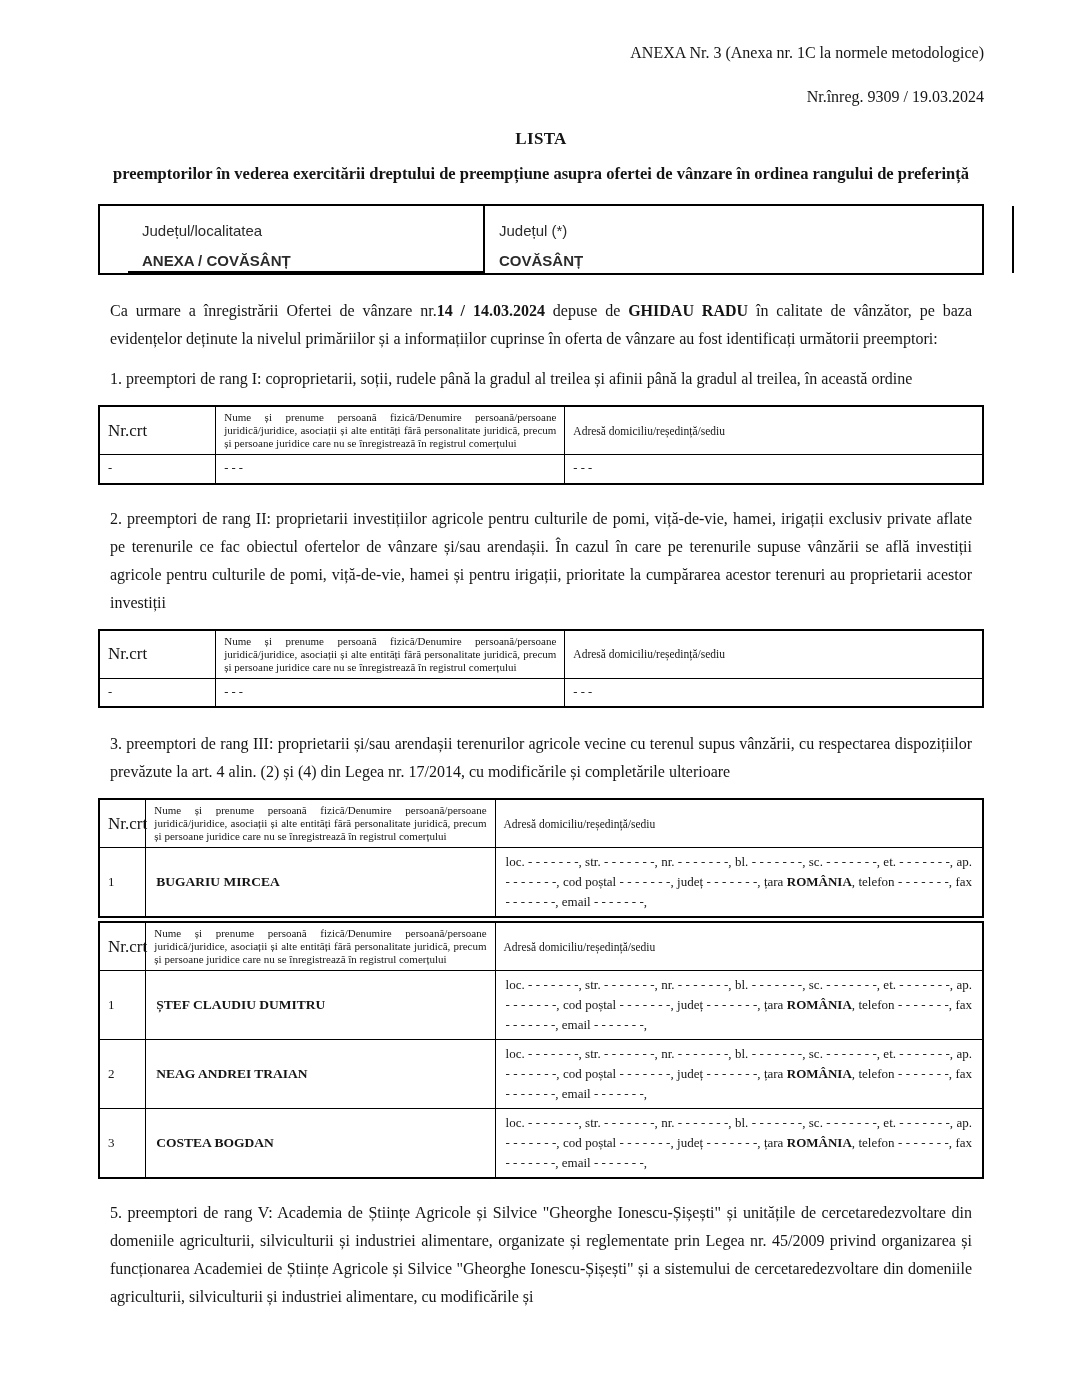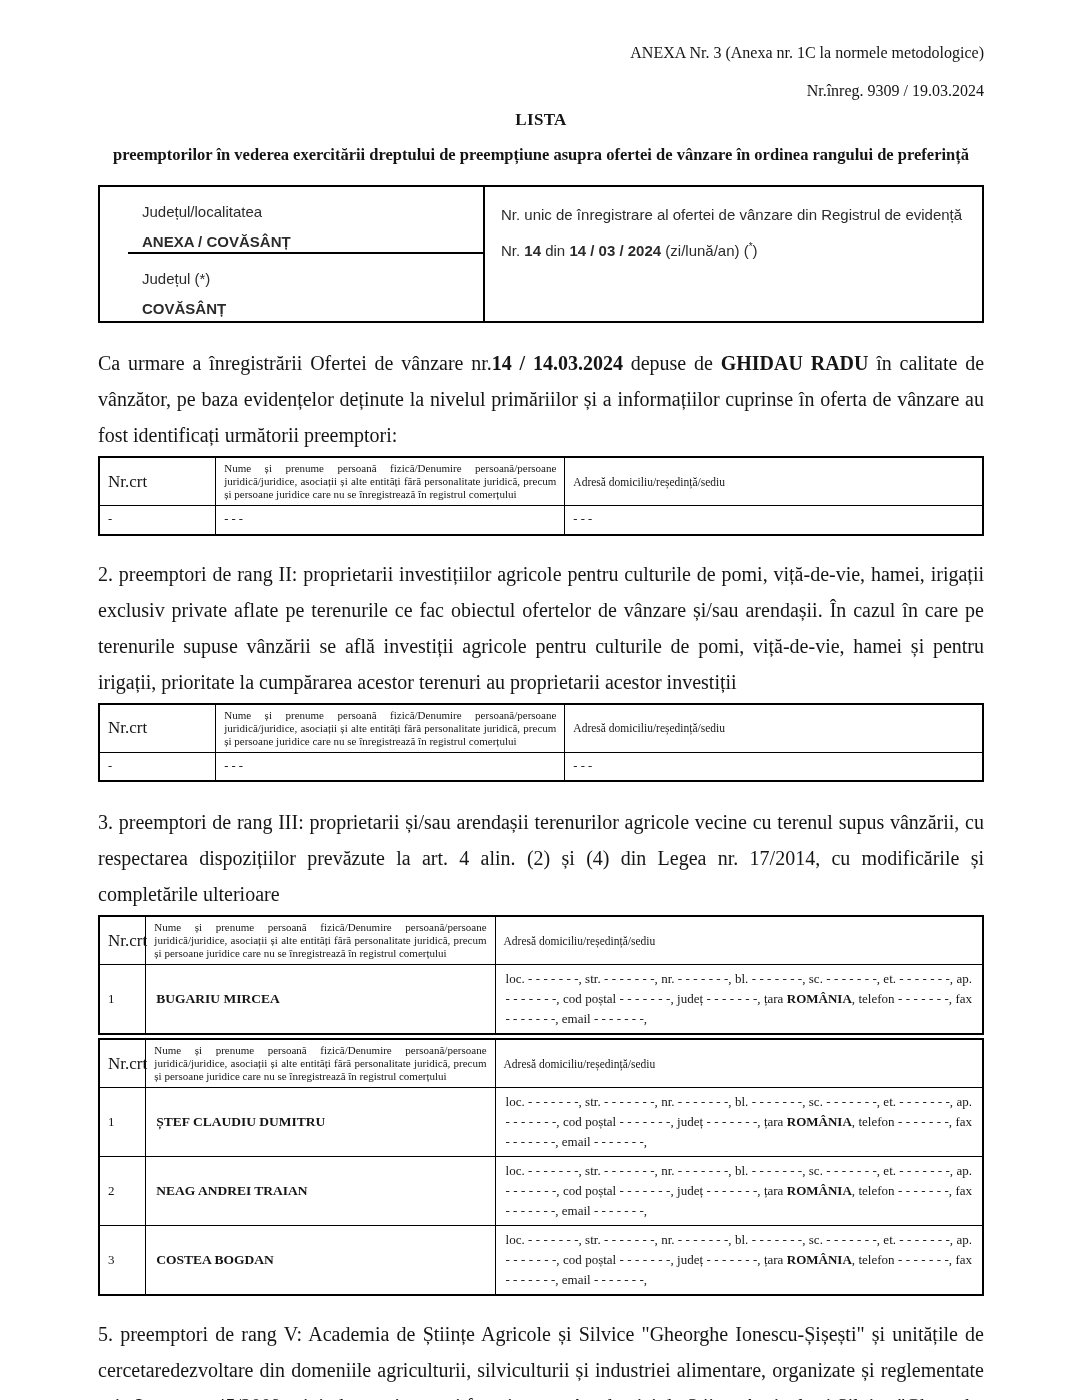--- a/index.html
+++ b/index.html
@@ -4,37 +4,37 @@
 <style>
   html, body { margin: 0; padding: 0; }
   body {
     width: 1082px; height: 1400px; overflow: hidden;
     background: #ffffff; color: #151515;
     font-family: "Liberation Serif", "DejaVu Serif", serif;
   }
   .sheet { padding: 44px 98px 0 98px; }
 
   .line-right { text-align: right; font-size: 16px; font-family: Liberation Serif, serif; }
-  .reg-line { margin-top: 20px; }
-  .doc-title { margin-top: 10px; text-align: center; font-weight: bold; font-size: 17px; letter-spacing: .3px; }
+  .reg-line { margin-top: 26px; }
+  .doc-title { margin-top: 23px; text-align: center; font-weight: bold; font-size: 17px; letter-spacing: .3px; }
   .doc-subtitle { margin-top: 10px; text-align: center; font-weight: bold; font-size: 16.5px; line-height: 29px; }
 
   
   .info-table { margin-top: 16px; display: grid; grid-template-columns: 357px 529px;
     border: 2px solid #000; font-family: "Liberation Sans", "DejaVu Sans", sans-serif;
     font-size: 15px; color: #2b2b2b; padding-left: 28px; }
   .info-left-top { border-right: 2px solid #000; border-bottom: 2px solid #000; padding: 10px 14px 8px 14px; line-height: 30px; height: 67px; box-sizing: border-box; }
   .info-left-bottom { border-right: 2px solid #000; padding: 10px 14px 8px 14px; line-height: 30px; height: 67px; box-sizing: border-box; }
   .info-right { grid-row: 1 / span 2; grid-column: 2; padding: 12px 16px; line-height: 32px; }
   .info-right .justify { text-align: justify; }
   .bold { font-weight: bold; }
   sup { font-size: 10px; }
 
   
-  .para { font-size: 20px; line-height: 36px; text-align: justify; margin: 0; }
+  .para { font-size: 16px; line-height: 28px; text-align: justify; margin: 12px; }
   .mt-intro { margin-top: 22px; }
   .mt-sec { margin-top: 20px; }
   .mt-sec3 { margin-top: 22px; }
   .sec4 { text-align: left; }
 
   
   table.tbl { width: 100%; border-collapse: collapse; border: 2px solid #000; margin-top: 3px; table-layout: fixed; }
   table.tbl td { border: 1px solid #000; vertical-align: middle; box-sizing: border-box; }
   table.wide-crt col.c1 { width: 13.2%; }
   table.wide-crt col.c2 { width: 39.5%; }
@@ -59,32 +59,29 @@
   <div class="line-right">ANEXA Nr. 3 (Anexa nr. 1C la normele metodologice)</div>
   <div class="line-right reg-line">Nr.înreg. 9309 / 19.03.2024</div>
   <div class="doc-title">LISTA</div>
   <div class="doc-subtitle">preemptorilor în vederea exercitării dreptului de preempțiune asupra ofertei de vânzare în ordinea rangului de preferință</div>
 
   <div class="info-table">
     <div class="info-left-top">
       <div>Județul/localitatea</div>
       <div class="bold"><span style="font-weight: bold;">ANEXA</span><span> / </span><span style="font-weight: bold;">COVĂSÂNȚ</span></div>
     </div>
-    <div class="info-right">
-      <div class="justify">Nr. unic de înregistrare al ofertei de vânzare din Registrul de evidență</div>
-      <div><span>Nr. </span><span style="font-weight: bold;">14</span><span> din </span><span style="font-weight: bold;">14 / 03 / 2024</span><span> (zi/lună/an) (</span><sup>*</sup><span>)</span></div>
-    </div>
     <div class="info-left-bottom">
       <div>Județul (*)</div>
       <div class="bold">COVĂSÂNȚ</div>
     </div>
   </div>
 
   <p class="para mt-intro"><span>Ca urmare a înregistrării Ofertei de vânzare nr.</span><span style="font-weight: bold;">14 / 14.03.2024</span><span> depuse de </span><span style="font-weight: bold;">GHIDAU RADU</span><span> în calitate de vânzător, pe baza evidențelor deținute la nivelul primăriilor și a informațiilor cuprinse în oferta de vânzare au fost identificați următorii preemptori:</span></p>
 
+  <p class="para">1. preemptori de rang I: coproprietarii, soții, rudele până la gradul al treilea și afinii până la gradul al treilea, în această ordine</p>
 
   <table class="tbl wide-crt">
     <colgroup>
         <col class="c1">
         <col class="c2">
         <col class="c3">
       </colgroup>
     <tbody>
       <tr>
         <td class="hdr-crt">Nr.crt</td>

